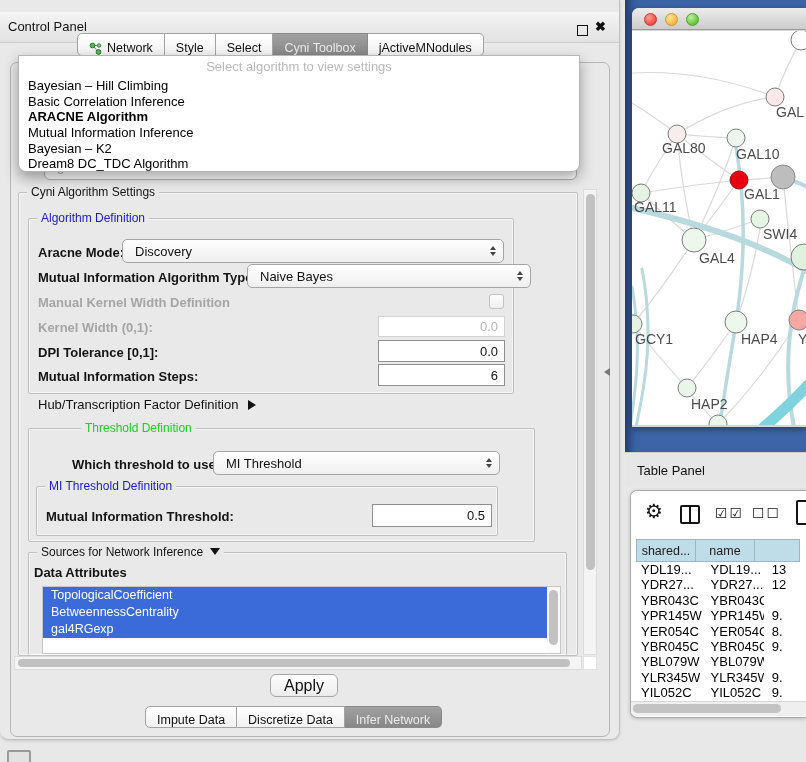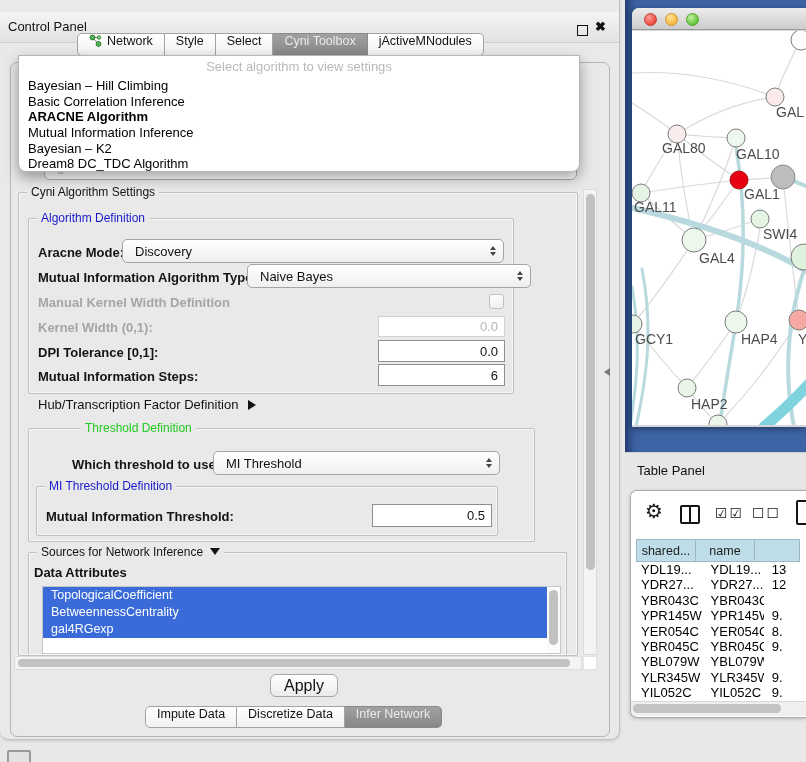--- a/index.html
+++ b/index.html
@@ -13,21 +13,21 @@
   .cp-title{position:absolute;left:0;top:0;right:0;height:30px;
       background:linear-gradient(#f4f4f4,#e2e2e2);border-bottom:1px solid #cfcfcf;margin-top:12px;}
   .cp-title-text{position:absolute;left:8px;top:7px;font-size:13px;color:#111;}
   #float-btn{position:absolute;top:13px;left:577px;width:9px;height:9px;border:1.5px solid #111;background:transparent;}
   #close-btn{position:absolute;top:7px;left:595px;font-size:13px;font-weight:700;color:#111;}
 
   
   .seg{position:absolute;display:flex;height:23px;}
   #top-tabs{left:77px;top:33px;}
   #bottom-tabs{left:145px;top:706px;height:22px;}
-  .tab{display:flex;align-items:flex-start;gap:5px;padding:0 11px;background:linear-gradient(#ffffff,#f1f1f1);
+  .tab{display:flex;align-items:flex-end;gap:5px;padding:0 11px;background:linear-gradient(#ffffff,#f1f1f1);
        border:1px solid #a3a3a3;border-left:none;font-size:12.5px;color:#111;white-space:nowrap;}
   .seg .tab:first-child{border-left:1px solid #a3a3a3;border-radius:5px 0 0 5px;}
   .seg .tab:last-child{border-radius:0 5px 5px 0;}
   .tab.sel{background:linear-gradient(#a1a1a1,#878787);color:#eaeaea;border-color:#8a8a8a;}
   .neticon{width:13px;height:13px;}
 
   
   #dd{position:absolute;left:18px;top:55px;width:562px;height:117px;background:#fff;
       border:1px solid #b5b5b5;border-radius:0 0 8px 8px;box-shadow:0 6px 14px rgba(0,0,0,.35);
       z-index:50;overflow:hidden;box-sizing:border-box;}

